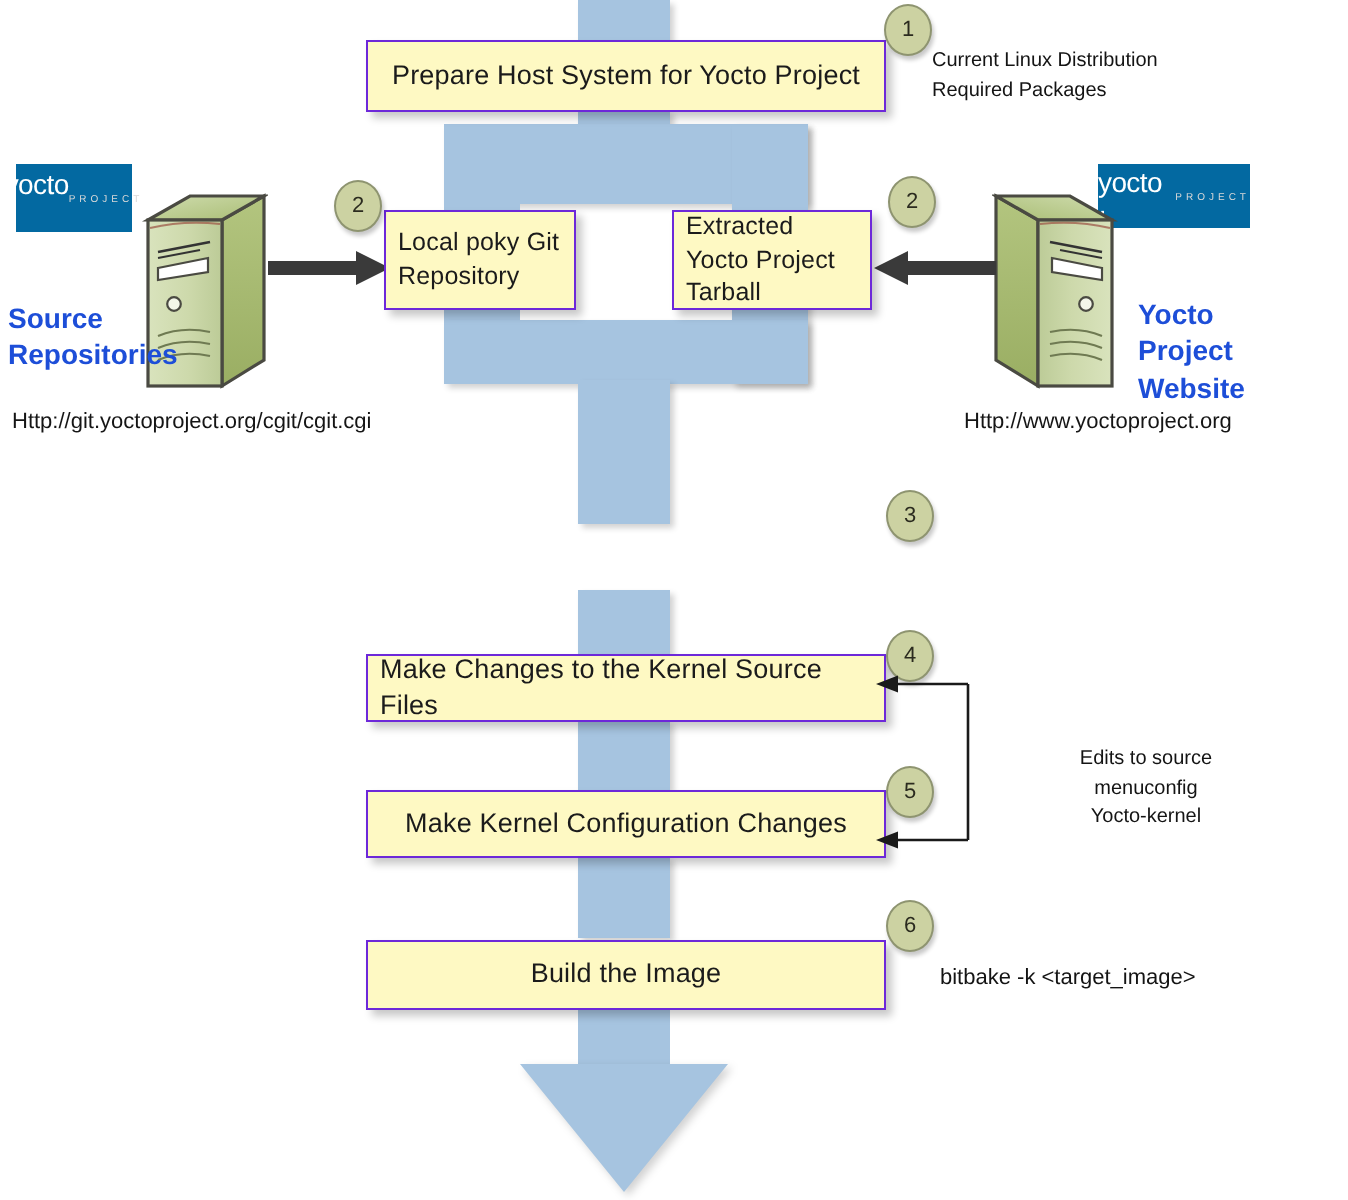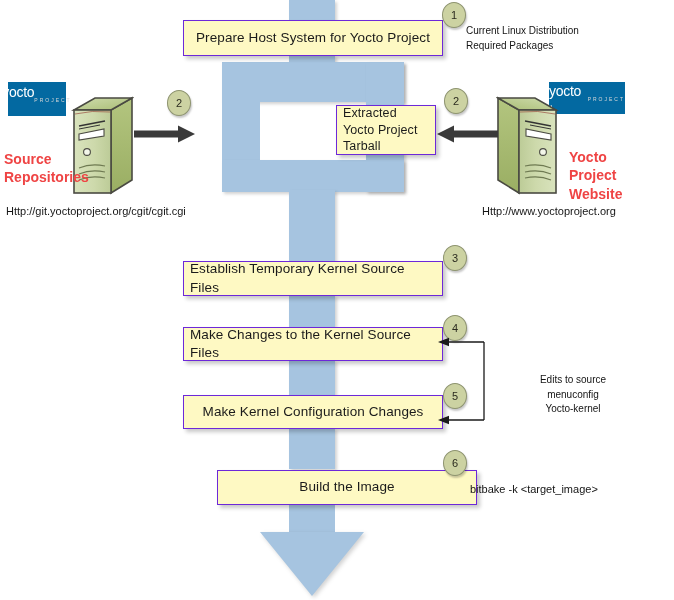--- a/index.html
+++ b/index.html
@@ -84,21 +84,21 @@
     color: #141414;
     white-space: pre-line;
   }
 
   
   .side-label {
     position: absolute;
     font-size: 14px;
     font-weight: bold;
     line-height: 1.32;
-    color: #ef4444;
+    color: #1d4ed8;
     white-space: pre-line;
   }
   .url-label {
     position: absolute;
     font-size: 11px;
     color: #151515;
     white-space: nowrap;
   }
 
   
@@ -256,38 +256,38 @@
   <div class="flat-arrow" style="left:436px; top:125px; width:62px; height:18px;">
     <svg width="62" height="18" viewBox="0 0 62 18">
       <path d="M62,5.5 L18,5.5 L18,0.5 L1,9 L18,17.5 L18,12.5 L62,12.5 Z" fill="#3a3a3a"></path>
     </svg>
   </div>
 
   <div class="pbox" style="left:183px; top:20px; width:260px; height:36px;">
     <span>Prepare Host System for Yocto Project</span>
   </div>
 
+  <div class="pbox small" style="left:192px; top:105px; width:96px; height:50px;">
+    <span>Local poky Git Repository</span>
+  </div>
 
   <div class="pbox small" style="left:336px; top:105px; width:100px; height:50px;">
     <span>Extracted Yocto Project Tarball</span>
   </div>
 
-  <div class="pbox" style="left:183px; top:261px; width:260px; height:35px;">
-    <span>Establish Temporary Kernel Source Files</span>
-  </div>
 
   <div class="pbox" style="left:183px; top:327px; width:260px; height:34px;">
     <span>Make Changes to the Kernel Source Files</span>
   </div>
 
   <div class="pbox" style="left:183px; top:395px; width:260px; height:34px;">
     <span>Make Kernel Configuration Changes</span>
   </div>
 
-  <div class="pbox" style="left:183px; top:470px; width:260px; height:35px;margin-left:34px;">
+  <div class="pbox" style="left:183px; top:470px; width:260px; height:35px;">
     <span>Build the Image</span>
   </div>
 
   <div class="badge" style="left:442px; top:2px;">
     <span>1</span>
   </div>
   <div class="badge" style="left:167px; top:90px;">
     <span>2</span>
   </div>
   <div class="badge" style="left:444px; top:88px;">

